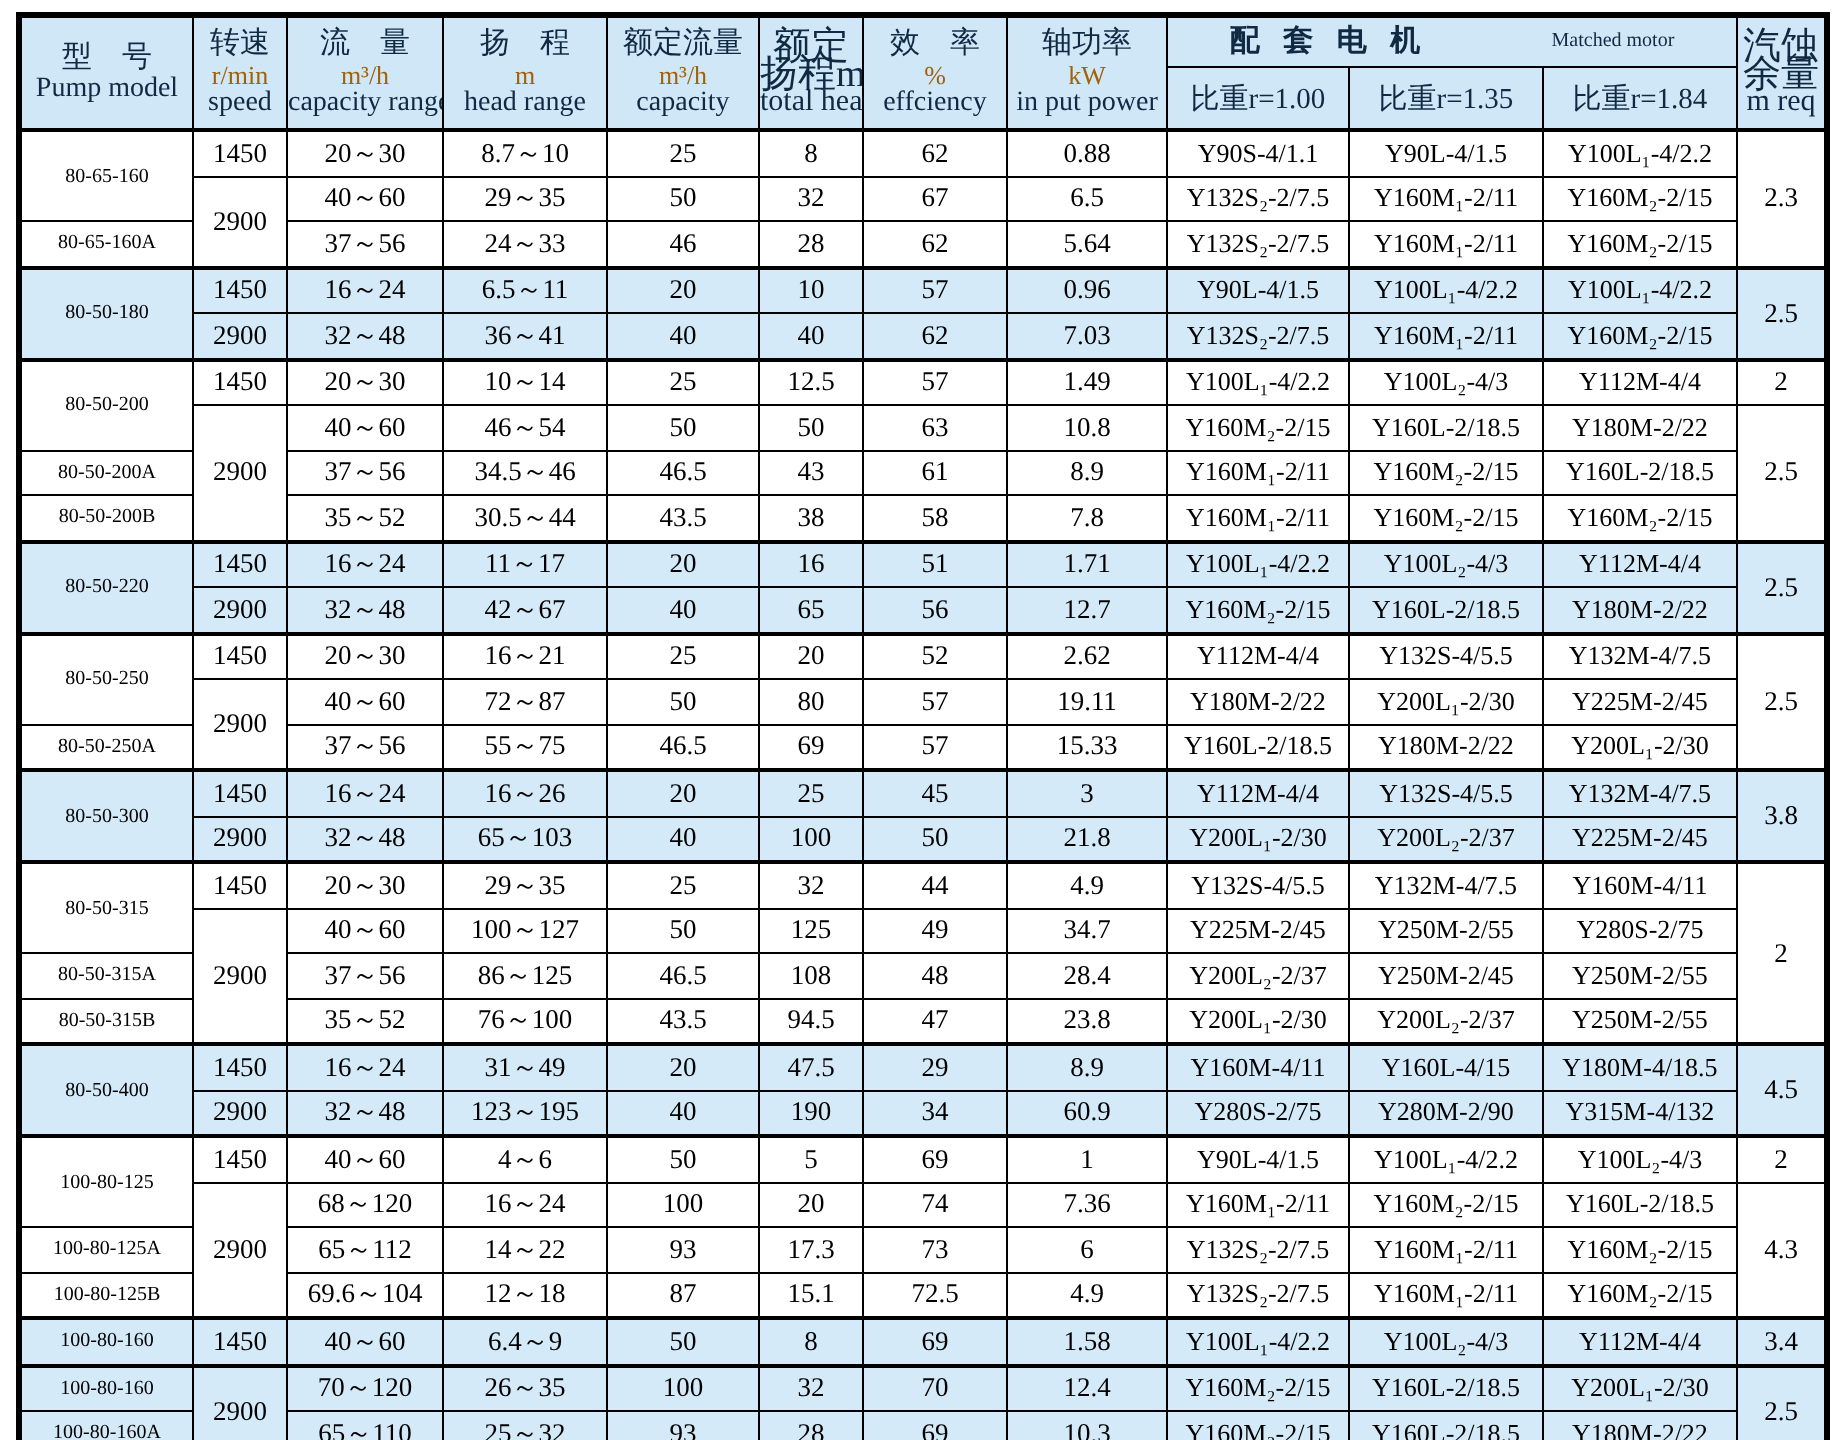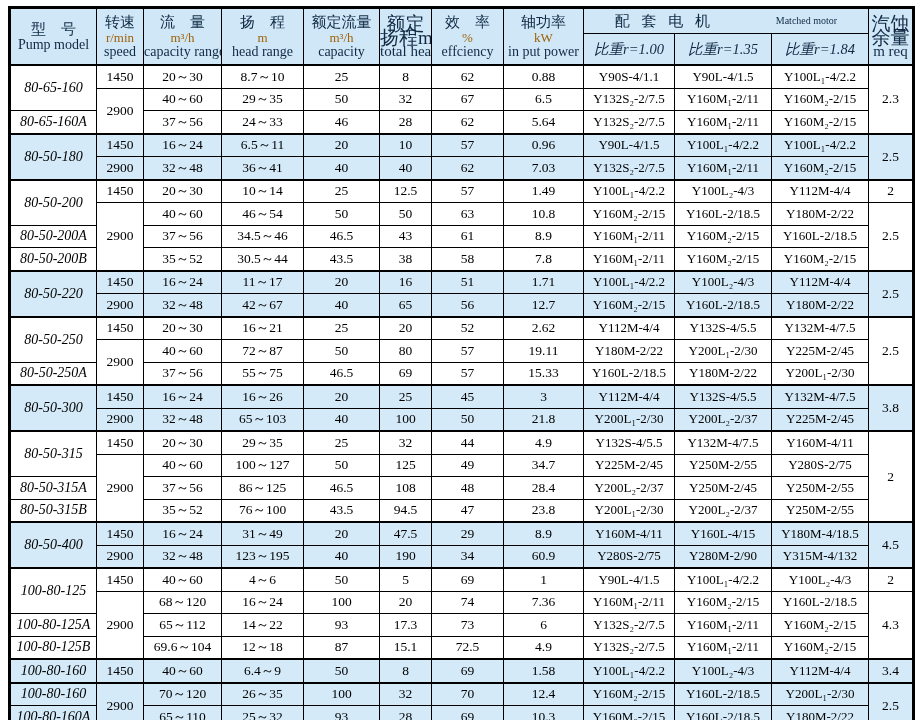--- a/index.html
+++ b/index.html
@@ -10,27 +10,27 @@
   th,td{border:1px solid #000;text-align:center;vertical-align:middle;
         padding:0;overflow:hidden;white-space:nowrap;}
   thead th{background:#cfe7f7;font-weight:normal;}
   thead .zh{font-size:15px;line-height:17px;color:#102a43;}
   thead .unit{font-size:13px;line-height:14px;color:#a16207;}
   thead .en{font-size:14px;line-height:14px;color:#102a43;}
   thead .sm .zh{font-size:19px;line-height:14px;}
   thead .sm .en{font-size:15px;line-height:12px;}
   th.motor-title{height:24px;}
   .motor-line{display:flex;justify-content:space-around;align-items:center;}
-  .motor-line .zh{letter-spacing:4px;}
+  .motor-line .zh{letter-spacing:4px;font-weight:bold;}
   thead tr.subrow th{height:30px;font-size:14.5px;color:#102a43;}
   tbody td{height:21.5px;font-size:13.5px;}
-  tbody td.model{font-size:14px;font-style:italic;}
+  tbody td.model{font-size:10px;}
   tbody td.motor{font-size:13px;}
   tr.blue td{background:#d4eaf8;}
-  thead tr.subrow th{border-bottom:2.5px solid #000;font-style:italic;}
+  thead tr.subrow th{border-bottom:2.5px solid #000;}
   tbody tr:first-child td{border-top:2.5px solid #000;}
   tr.thick td{border-bottom:2.5px solid #000;}
   td.tb{border-bottom:2.5px solid #000;}
 </style>
 </head>
 <body>
 
 <div class="wrap">
   <table>
     <colgroup>

